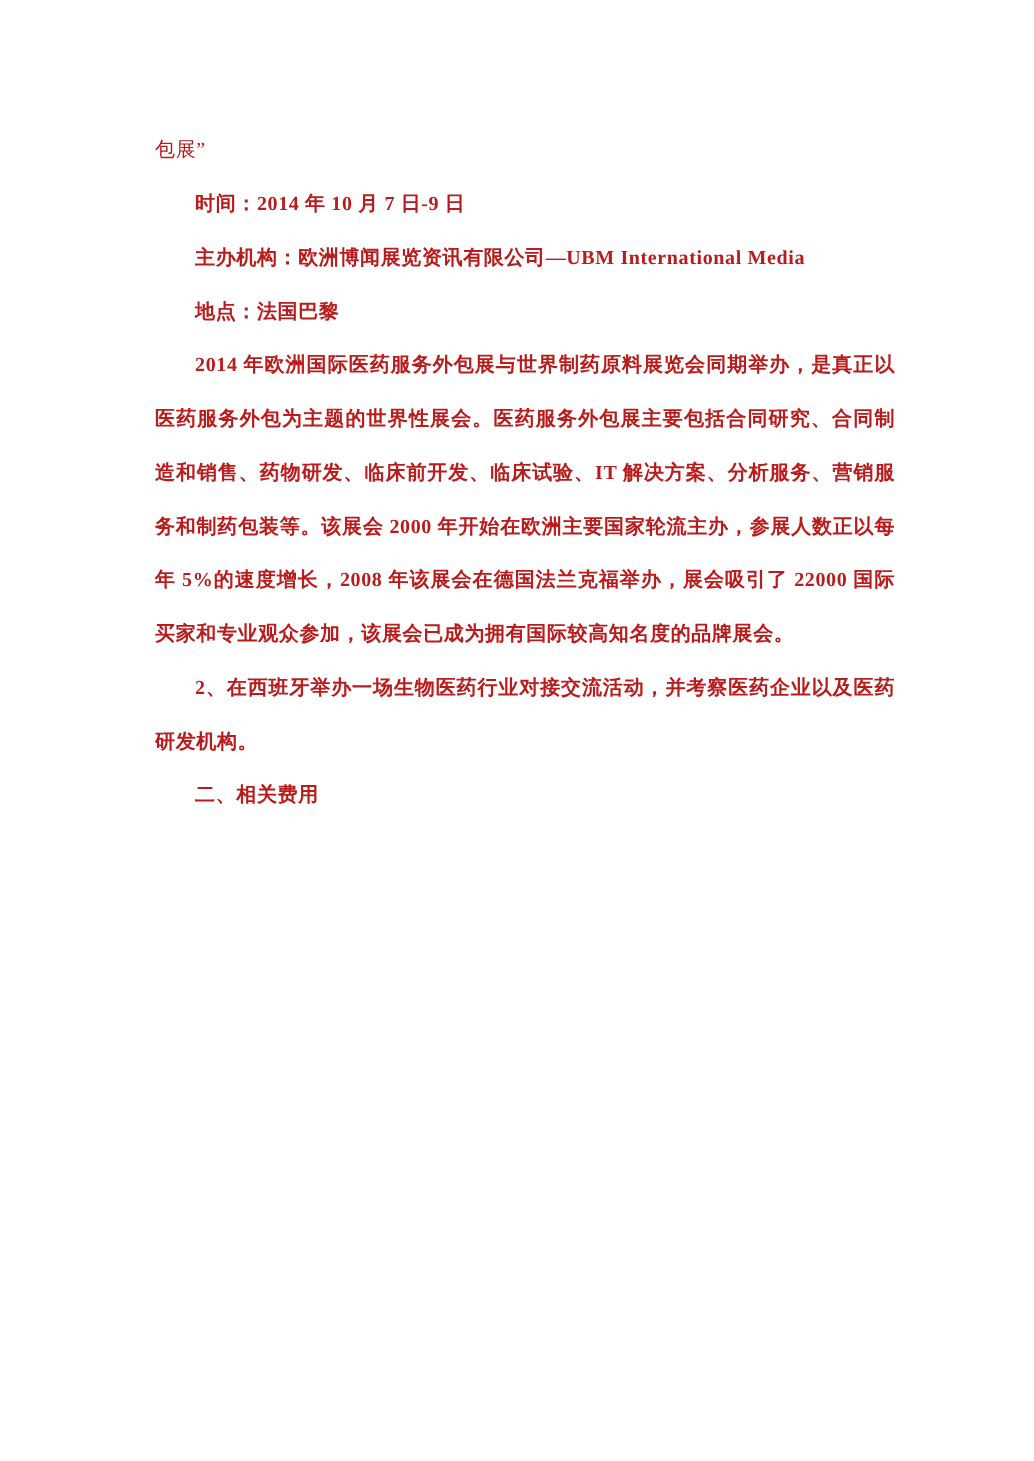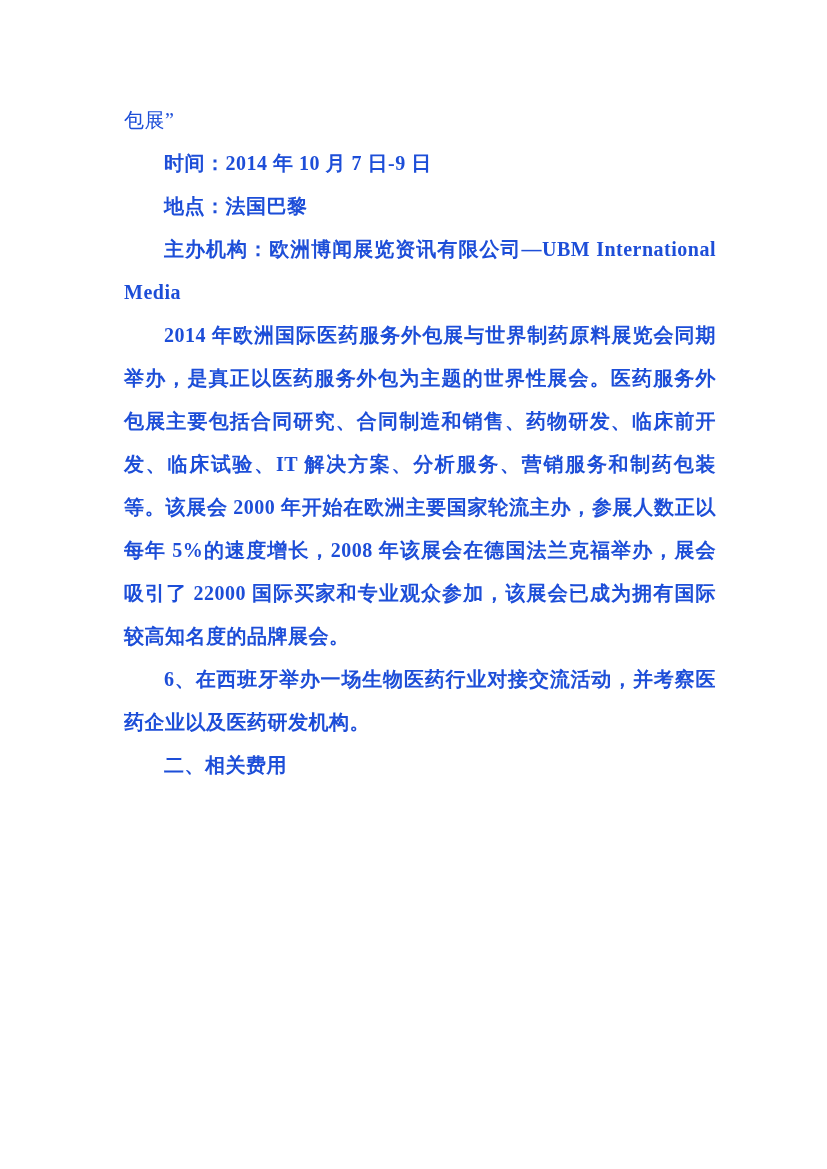--- a/index.html
+++ b/index.html
@@ -13,42 +13,42 @@
     height: 1169px;
     background: #ffffff;
     overflow: hidden;
   }
   .content {
     position: absolute;
     left: 124px;
     top: 99px;
     width: 592px;
     font-family: "Liberation Serif", "DejaVu Serif", serif;
-    font-size: 20px;
+    font-size: 16px;
     line-height: 43px;
-    color: #1d4ed8;
+    color: #b91c1c;
     text-align: justify;
     text-justify: inter-ideograph;
     letter-spacing: 0.5px;
   }
   .para {
     margin: 0;
     padding: 0;
   }
   .para.indent {
     text-indent: 2em;
     font-weight: bold;
   }
 </style>
 </head>
 <body>
 
 <div class="page">
   <div class="content">
     <p class="para">包展”</p>
     <p class="para indent">时间：2014 年 10 月 7 日-9 日</p>
+    <p class="para indent">主办机构：欧洲博闻展览资讯有限公司—UBM International Media</p>
     <p class="para indent">地点：法国巴黎</p>
-    <p class="para indent">主办机构：欧洲博闻展览资讯有限公司—UBM International Media</p>
     <p class="para indent">2014 年欧洲国际医药服务外包展与世界制药原料展览会同期举办，是真正以医药服务外包为主题的世界性展会。医药服务外包展主要包括合同研究、合同制造和销售、药物研发、临床前开发、临床试验、IT 解决方案、分析服务、营销服务和制药包装等。该展会 2000 年开始在欧洲主要国家轮流主办，参展人数正以每年 5%的速度增长，2008 年该展会在德国法兰克福举办，展会吸引了 22000 国际买家和专业观众参加，该展会已成为拥有国际较高知名度的品牌展会。</p>
-    <p class="para indent">6、在西班牙举办一场生物医药行业对接交流活动，并考察医药企业以及医药研发机构。</p>
+    <p class="para indent">2、在西班牙举办一场生物医药行业对接交流活动，并考察医药企业以及医药研发机构。</p>
     <p class="para indent">二、相关费用</p>
   </div>
 </div>
 
 </body></html>

